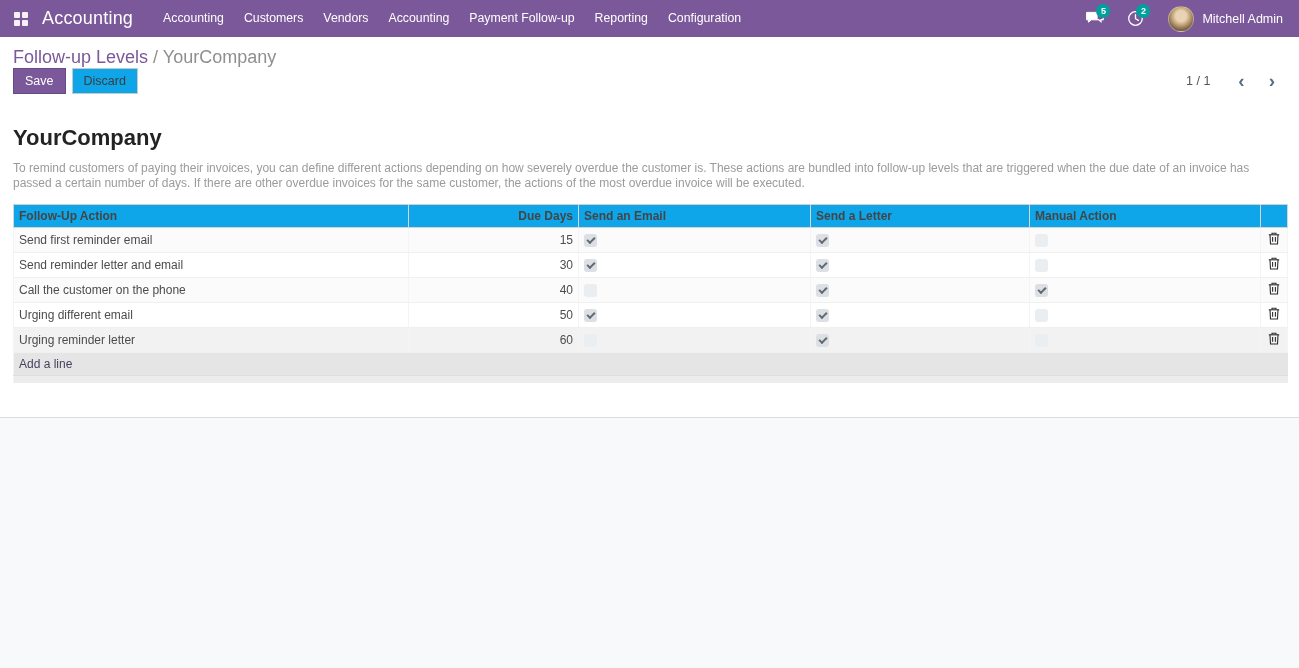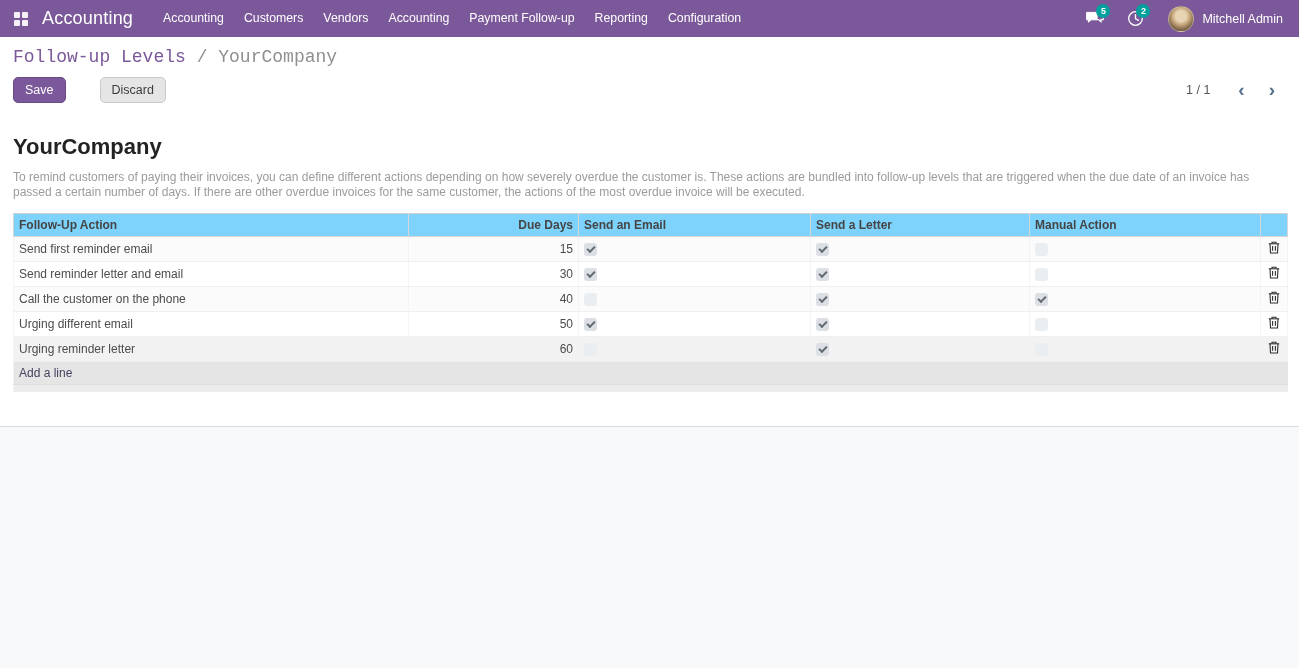--- a/index.html
+++ b/index.html
@@ -37,40 +37,40 @@
   .user-menu{display:flex;align-items:center;gap:8px;padding:0 4px 0 10px;cursor:pointer;}
   .avatar{
     width:26px;height:26px;border-radius:50%;
     background:radial-gradient(circle at 50% 38%,#e8d3b4 28%,#c8a87c 45%,#7a6248 72%,#57432f 100%);
     border:1px solid rgba(255,255,255,.35);
   }
   .user-name{font-size:12.5px;color:#fff;}
 
   
   .control-panel{padding:9px 14px 10px 13px;background:#fff;flex:0 0 auto;}
-  .breadcrumb{font-size:18px;line-height:22px;margin-bottom:9px;font-family:Liberation Mono, monospace;}
+  .breadcrumb{font-size:18px;line-height:22px;margin-bottom:0;}
   .breadcrumb a{color:var(--accent);text-decoration:none;cursor:pointer;}
   .breadcrumb .sep,.breadcrumb .current{color:#8f8f8f;}
   .cp-row{display:flex;align-items:center;}
-  .btn{font-size:12.5px;border-radius:5px;padding:4px 11px;cursor:pointer;border:1px solid transparent;line-height:16px;}
+  .btn{font-size:12.5px;border-radius:0;padding:4px 11px;cursor:pointer;border:1px solid transparent;line-height:16px;}
   .btn-primary{background:var(--accent);border-color:#6a4a85;color:#fff;margin-right:6px;}
-  .btn-default{background:#e5e5e5;border-color:#c9c9c9;color:#3c3c3c;margin-left:28px;}
+  .btn-default{background:#0ea5e9;border-color:#c9c9c9;color:#3c3c3c;}
   .pager{margin-left:auto;display:flex;align-items:center;gap:4px;color:#666;}
   .pager-count{font-size:12.5px;margin-right:14px;color:#555;text-align:center;}
   .pager-arrow{font-size:19px;line-height:16px;color:#51708c;padding:0 10px;cursor:pointer;font-weight:bold;}
 
   
   .sheet-wrap{flex:1 1 auto;display:flex;flex-direction:column;background:#f8f9fa;}
   .sheet{background:#fff;border-bottom:1px solid #dcdcdc;padding:21px 12px 34px 13px;}
   .page-title{font-size:22px;font-weight:bold;color:#232323;margin:0 0 10px 0;}
   .page-desc{color:#9b9b9b;font-size:12px;line-height:15px;margin:0 0 13px 0;max-width:1274px;}
 
   table.o-list{border-collapse:collapse;width:1274px;table-layout:fixed;}
   table.o-list th{
-    background:#7dd3fc;text-align:left;font-weight:bold;color:#454545;
+    background:#0ea5e9;text-align:left;font-weight:bold;color:#454545;
     padding:4px 5px;border:1px solid #d5d5d5;border-top-color:#cfcfcf;font-size:12px;height:22px;
   }
   table.o-list th.num{text-align:right;padding-left:28px;}
   table.o-list td{
     padding:4px 5px;border-bottom:1px solid #f0f0f0;border-right:1px solid #f4f4f4;
     font-size:12px;color:#4c4c4c;height:22px;white-space:nowrap;overflow:hidden;
   }
   table.o-list td:first-child{border-left:1px solid #f4f4f4;}
   tbody tr:nth-child(odd){background:#fbfbfb;}
   tbody tr:nth-child(even){background:#fff;}

